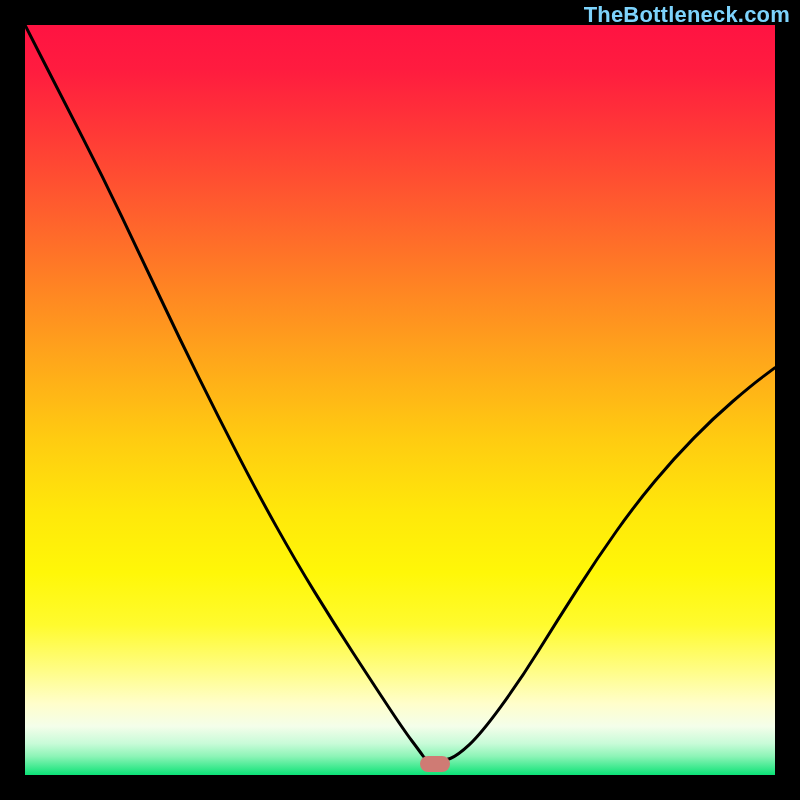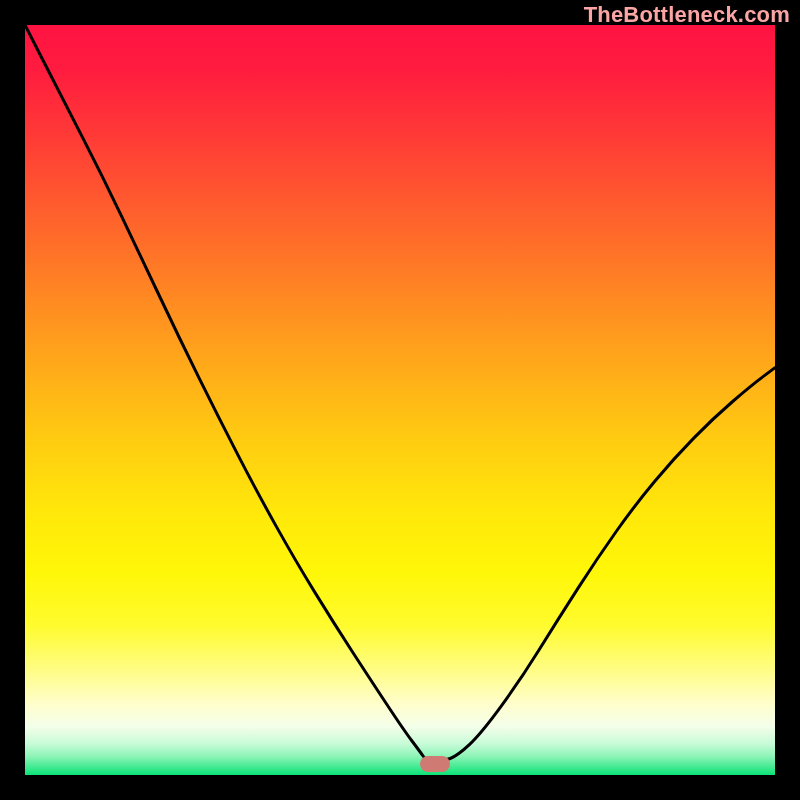--- a/index.html
+++ b/index.html
@@ -13,21 +13,21 @@
   .frame {
     position: relative;
     width: 800px;
     height: 800px;
     background: #000;
   }
   .watermark {
     position: absolute;
     top: 2px;
     right: 10px;
-    color: #fca5a5;
+    color: #7dd3fc;
     font-size: 22px;
     font-weight: 600;
     letter-spacing: 0.2px;
     z-index: 10;
   }
   .plot-area {
     position: absolute;
     left: 25px;
     top: 25px;
     width: 750px;

